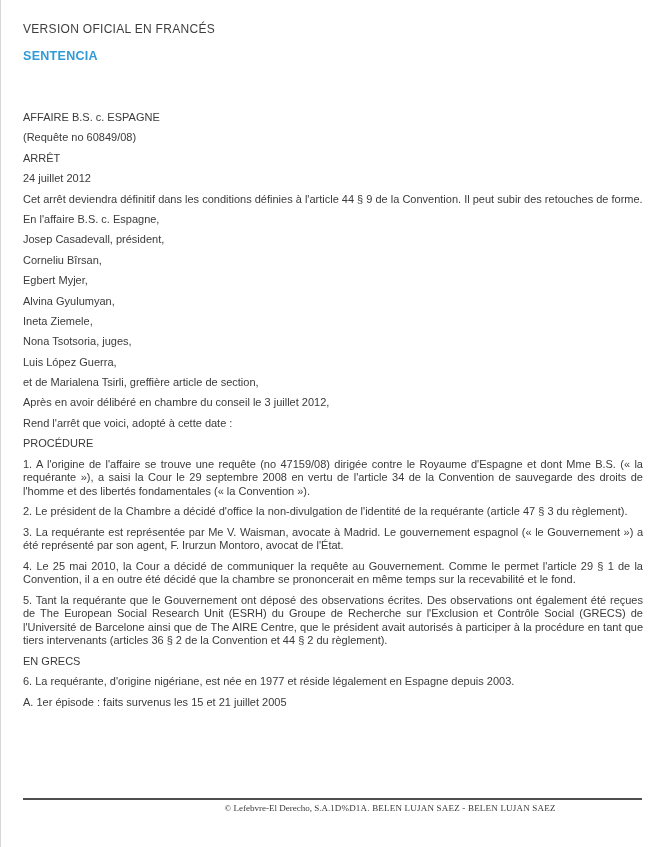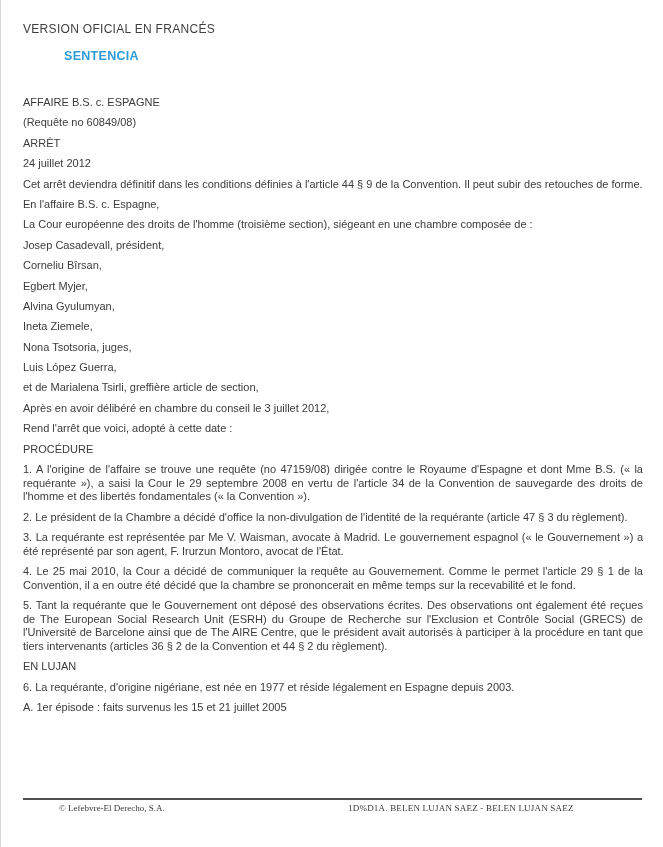--- a/index.html
+++ b/index.html
@@ -31,69 +31,68 @@
     letter-spacing: 0.3px;
   }
   .doc-body p {
     margin: 6.8px 0 0 0;
     font-size: 11px;
     line-height: 13.6px;
     text-align: justify;
     color: #3b3b3b;
   }
   .doc-body p:first-child {
-    margin-top: 33px;
+    margin-top: 48px;
   }
   .footer {
     position: absolute;
     left: 22px; right: 21px;
     top: 798px;
     border-top: 2px solid #4f4f4f;
     padding-top: 3px;
     display: flex;
     align-items: baseline;
     font-family: "Liberation Serif", serif;
     font-size: 9px;
     color: #383838;
   }
-  .footer .f-left  { flex: 1; text-align: left; margin-left: 36px; }
+  .footer .f-left  { flex: 1; text-align: right; }
   .footer .f-mid   { flex: 0 0 auto; text-align: center; }
   .footer .f-right { flex: 1; text-align: left; letter-spacing: 0.2px; }
 </style>
 </head>
 <body>
 
 <div class="content">
   <div class="version-line">VERSION OFICIAL EN FRANCÉS</div>
-  <div class="doc-title" style="color: rgb(47, 155, 216); margin-left: 41px;">SENTENCIA</div>
+  <div class="doc-title" style="color: rgb(47, 155, 216);">SENTENCIA</div>
   <div class="doc-body">
       <p>AFFAIRE B.S. c. ESPAGNE</p>
       <p>(Requête no 60849/08)</p>
       <p>ARRÊT</p>
       <p>24 juillet 2012</p>
       <p>Cet arrêt deviendra définitif dans les conditions définies à l'article 44 § 9 de la Convention. Il peut subir des retouches de forme.</p>
       <p>En l'affaire B.S. c. Espagne,</p>
-      <p>La Cour européenne des droits de l'homme (troisième section), siégeant en une chambre composée de :</p>
       <p>Josep Casadevall, président,</p>
       <p>Corneliu Bîrsan,</p>
       <p>Egbert Myjer,</p>
       <p>Alvina Gyulumyan,</p>
       <p>Ineta Ziemele,</p>
       <p>Nona Tsotsoria, juges,</p>
       <p>Luis López Guerra,</p>
       <p>et de Marialena Tsirli, greffière article de section,</p>
       <p>Après en avoir délibéré en chambre du conseil le 3 juillet 2012,</p>
       <p>Rend l'arrêt que voici, adopté à cette date :</p>
       <p>PROCÉDURE</p>
       <p>1. A l'origine de l'affaire se trouve une requête (no 47159/08) dirigée contre le Royaume d'Espagne et dont Mme B.S. (« la requérante »), a saisi la Cour le 29 septembre 2008 en vertu de l'article 34 de la Convention de sauvegarde des droits de l'homme et des libertés fondamentales (« la Convention »).</p>
       <p>2. Le président de la Chambre a décidé d'office la non-divulgation de l'identité de la requérante (article 47 § 3 du règlement).</p>
       <p>3. La requérante est représentée par Me V. Waisman, avocate à Madrid. Le gouvernement espagnol (« le Gouvernement ») a été représenté par son agent, F. Irurzun Montoro, avocat de l'État.</p>
       <p>4. Le 25 mai 2010, la Cour a décidé de communiquer la requête au Gouvernement. Comme le permet l'article 29 § 1 de la Convention, il a en outre été décidé que la chambre se prononcerait en même temps sur la recevabilité et le fond.</p>
       <p>5. Tant la requérante que le Gouvernement ont déposé des observations écrites. Des observations ont également été reçues de The European Social Research Unit (ESRH) du Groupe de Recherche sur l'Exclusion et Contrôle Social (GRECS) de l'Université de Barcelone ainsi que de The AIRE Centre, que le président avait autorisés à participer à la procédure en tant que tiers intervenants (articles 36 § 2 de la Convention et 44 § 2 du règlement).</p>
-      <p>EN LUJAN</p>
+      <p>EN GRECS</p>
       <p>6. La requérante, d'origine nigériane, est née en 1977 et réside légalement en Espagne depuis 2003.</p>
       <p>A. 1er épisode : faits survenus les 15 et 21 juillet 2005</p>
     </div>
 </div>
 
 <div class="footer">
   <span class="f-left">© Lefebvre-El Derecho, S.A.</span>
   <span class="f-mid">1</span>
   <span class="f-right">D%D1A. BELEN LUJAN SAEZ - BELEN LUJAN SAEZ</span>
 </div>

